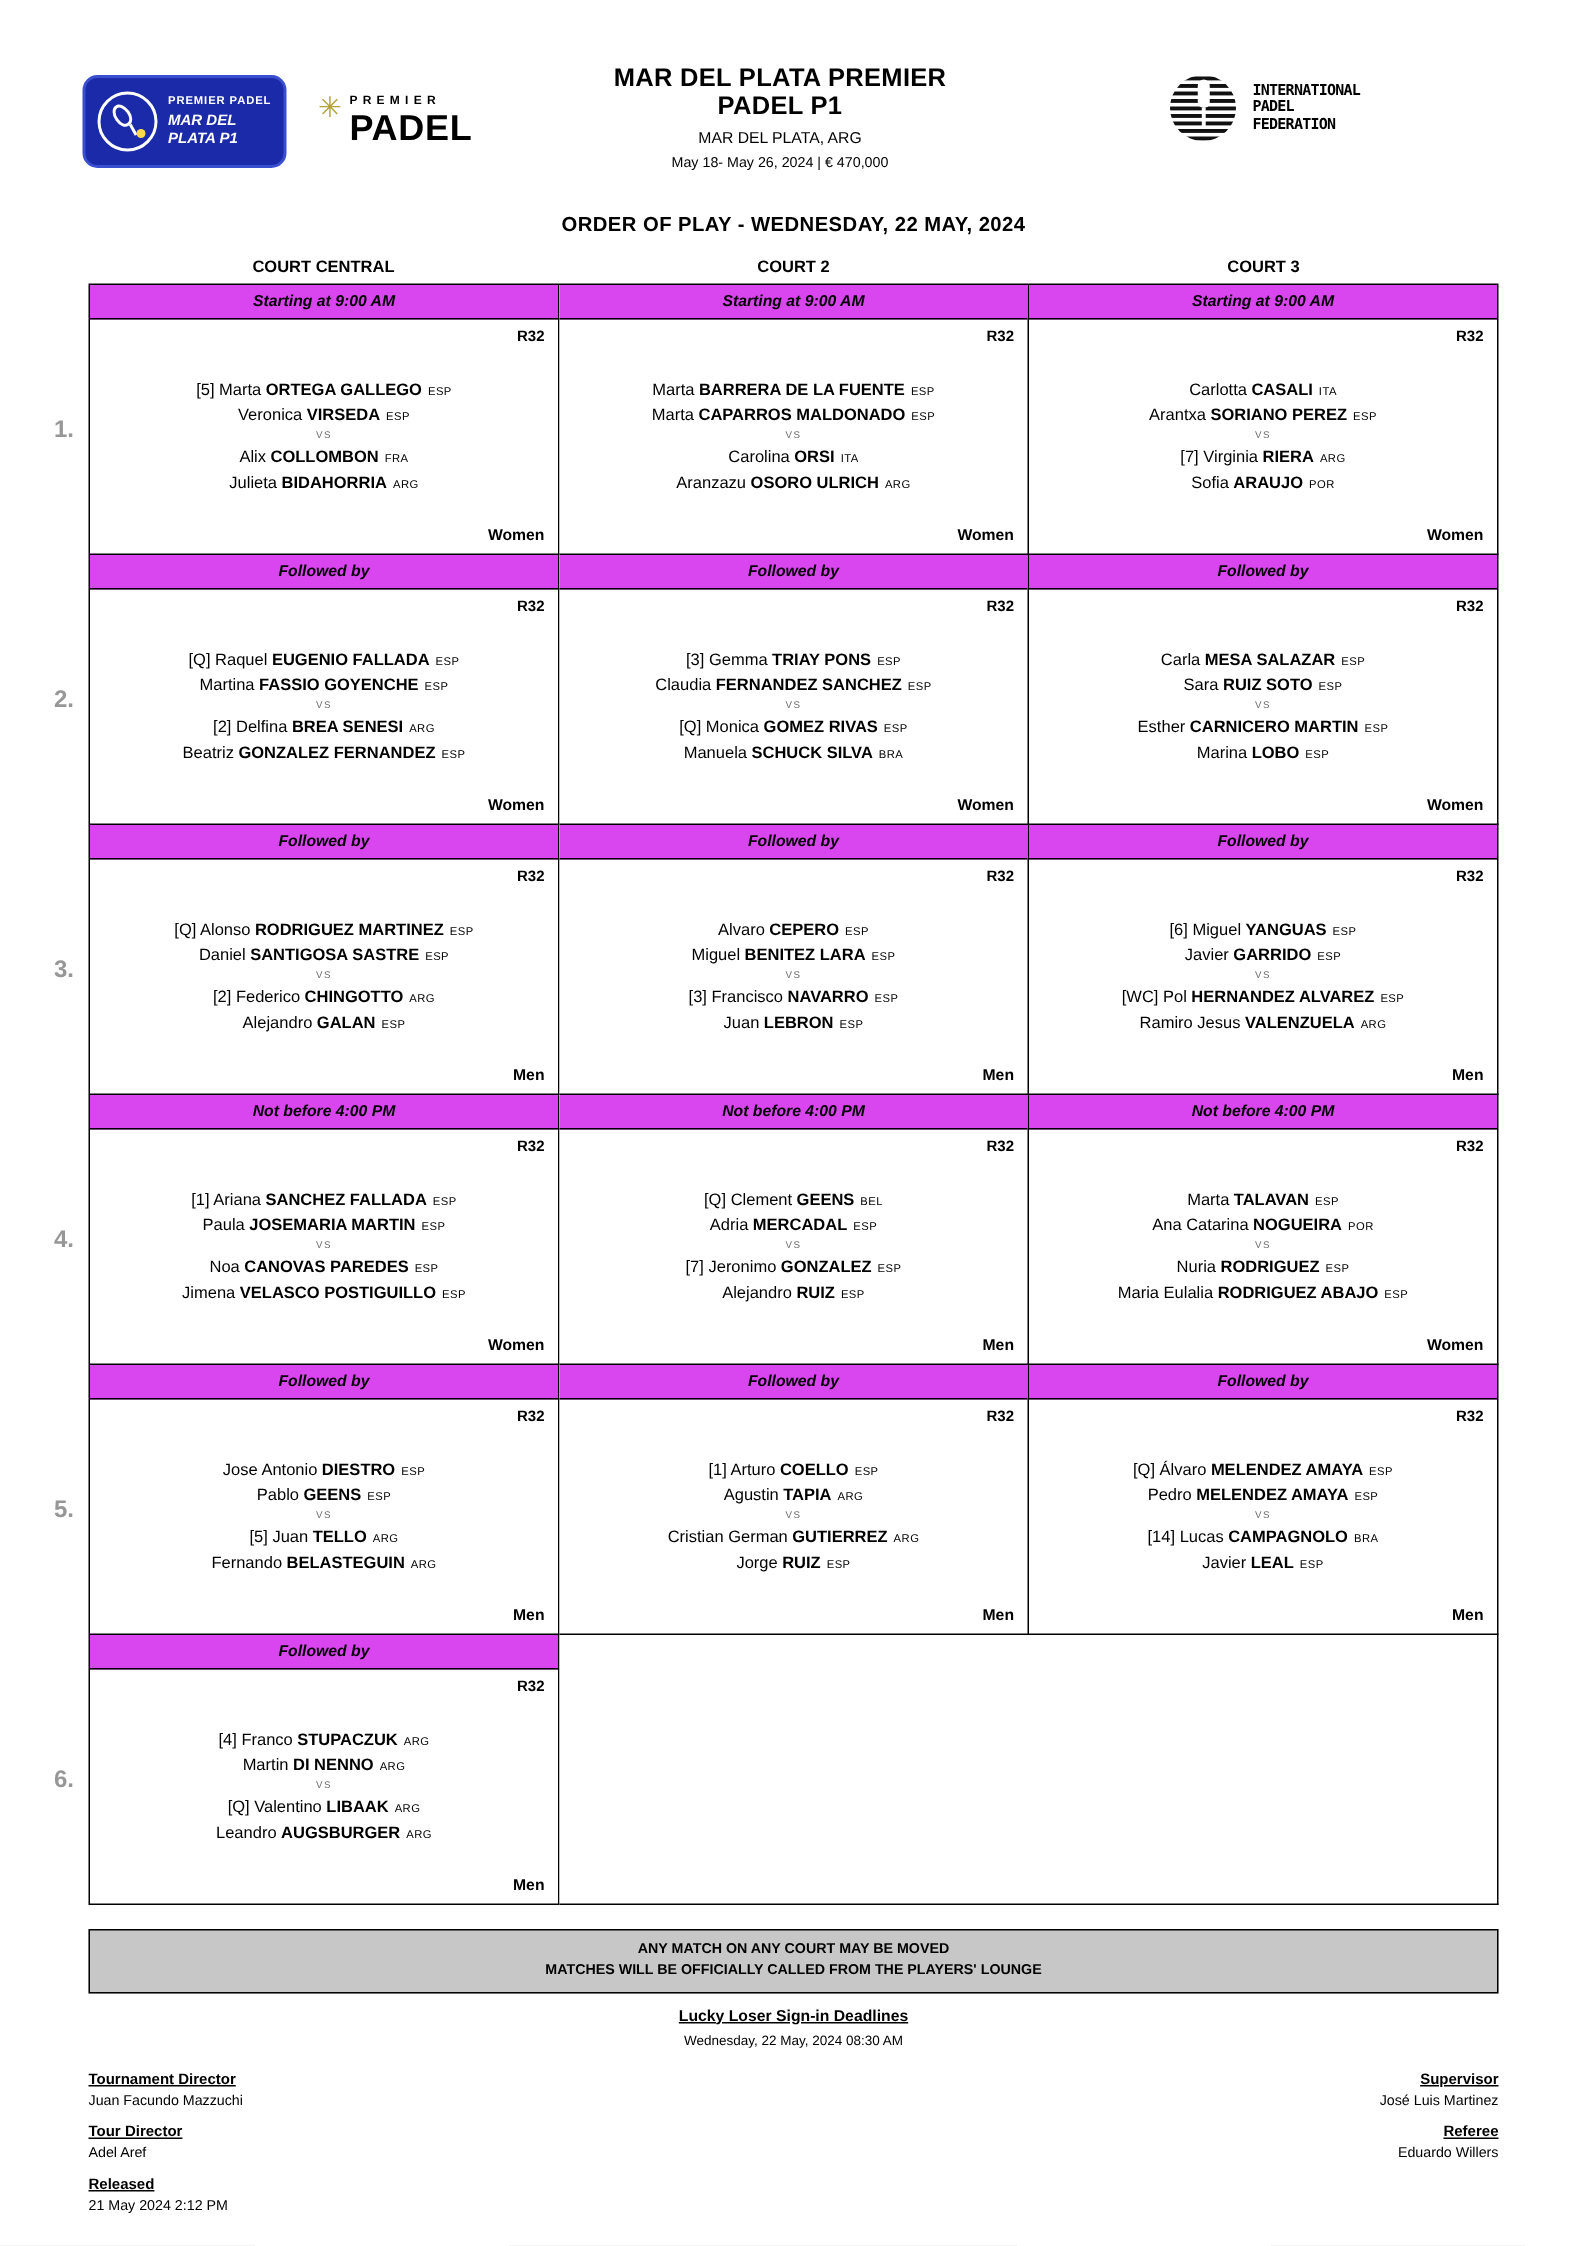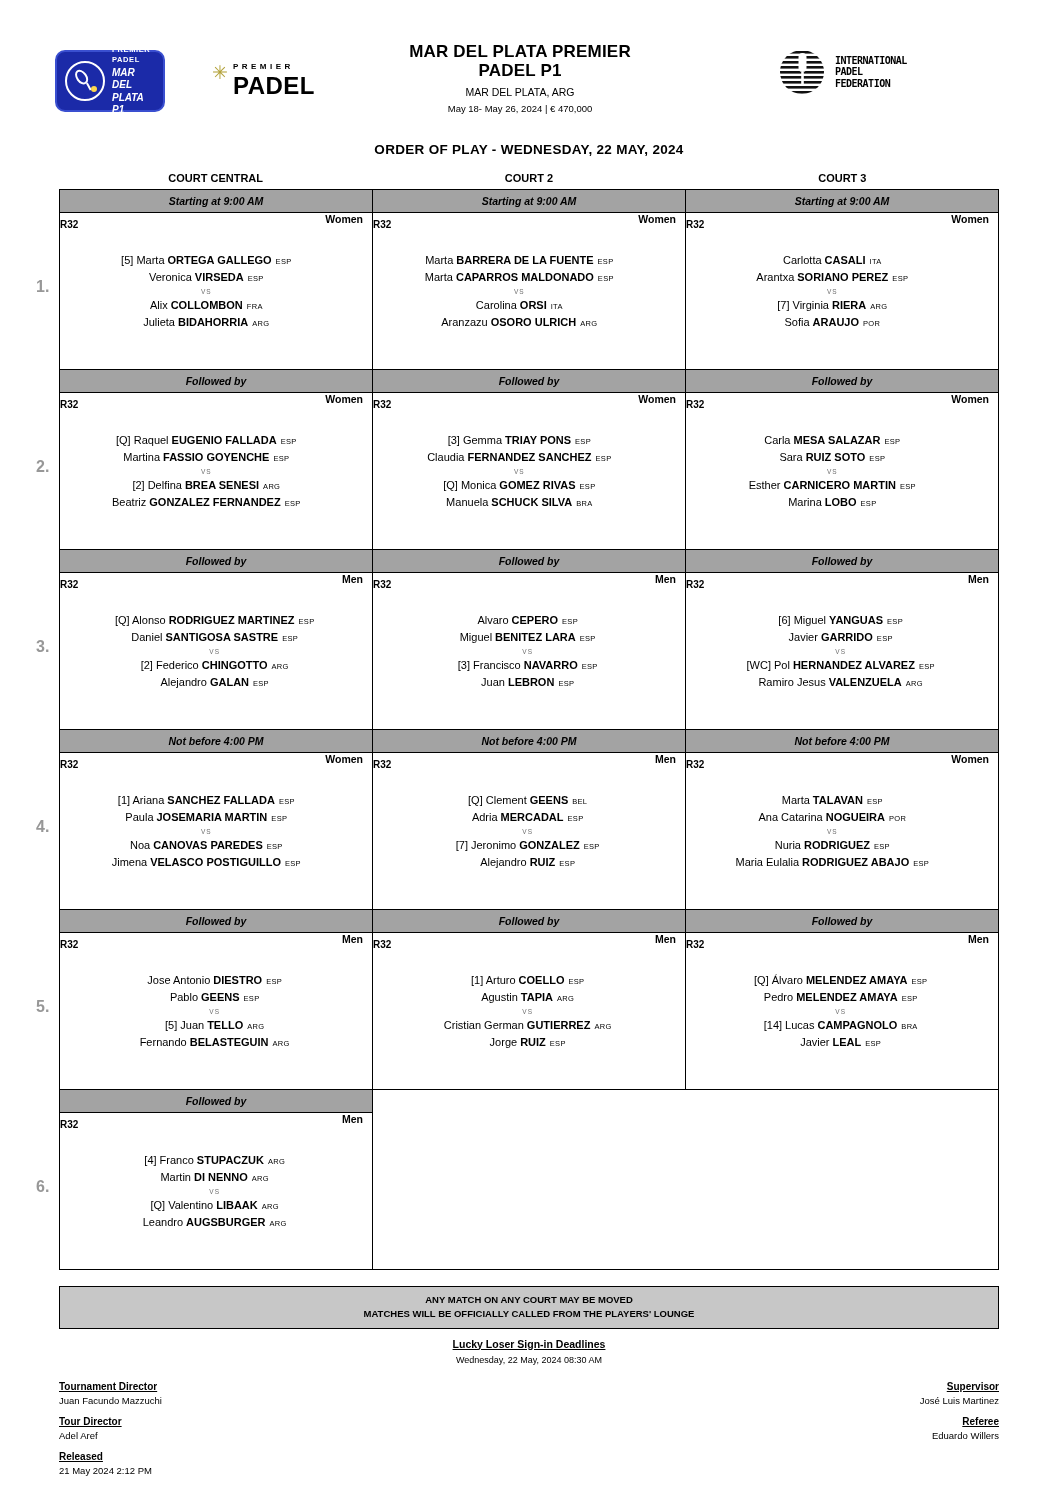--- a/index.html
+++ b/index.html
@@ -6,21 +6,21 @@
   html, body { background: #e9e9e9; }
   body { font-family: "Liberation Sans", sans-serif; color: #000; }
   .page {
     position: relative; width: 1058px; height: 1497px; margin: 0 auto;
     background: #fff; overflow: hidden; padding-top: 38px;
   }
 
   
   .header { position: relative; height: 104px; }
   .badge {
-    position: absolute; left: 55px; top: 12px; width: 110px; height: 62px;
+    position: absolute; left: 55px; top: 12px; width: 136px; height: 62px;
     background: #1b2aa8; border: 2px solid #3a4fd0; border-radius: 10px;
     display: flex; align-items: center; gap: 7px; padding: 6px 8px; color: #fff;
   }
   .badge-icon { width: 40px; height: 40px; border: 2px solid #fff; border-radius: 50%; position: relative; flex: none; }
   .bi-racket { position: absolute; left: 9px; top: 6px; width: 11px; height: 16px; border: 2px solid #fff; border-radius: 50% 50% 46% 46%; transform: rotate(-35deg); }
   .bi-racket::after { content: ''; position: absolute; left: 3px; top: 14px; width: 2px; height: 8px; background: #fff; transform: rotate(6deg); }
   .bi-ball { position: absolute; right: 6px; bottom: 7px; width: 6px; height: 6px; background: #ffd84d; border-radius: 50%; }
   .badge-text { line-height: 1.25; }
   .bt1 { font-size: 7.5px; font-weight: bold; letter-spacing: .6px; }
   .bt2 { font-size: 10px; font-weight: bold; font-style: italic; margin-top: 3px; }
@@ -41,24 +41,24 @@
   
   .order-title { text-align: center; font-size: 13.5px; font-weight: bold; letter-spacing: .3px; }
   .court-heads { width: 940px; margin: 15px auto 5px; display: grid; grid-template-columns: 1fr 1fr 1fr; text-align: center; font-weight: bold; font-size: 11px; }
 
   .oop-table { width: 940px; margin: 0 auto; border-top: 1px solid #000; }
   .oop-row { position: relative; }
   .row-num { position: absolute; left: -23px; top: 88px; font-size: 16px; font-weight: bold; color: #979797; }
   .cells { display: grid; grid-template-columns: 1fr 1fr 1fr; border-left: 1px solid #000; }
   .cell { border-right: 1px solid #000; border-bottom: 1px solid #000; display: flex; flex-direction: column; background: #fff; }
   .strip {
-    background: #a3a3a3; border-bottom: 1px solid #000; font-style: italic; font-weight: bold;
+    background: #d946ef; border-bottom: 1px solid #000; font-style: italic; font-weight: bold;
     font-size: 10.5px; text-align: center; padding: 5px 0;
   }
-  .match { flex: 1; display: flex; flex-direction: row; min-height: 156px; gap: 18px; }
+  .match { flex: 1; display: flex; flex-direction: column; min-height: 156px; gap: 18px; }
   .round { text-align: right; font-weight: bold; font-size: 10px; padding: 6px 9px 0 0; }
   .teams { flex: 1; display: flex; flex-direction: column; justify-content: center; text-align: center; padding: 0 4px; }
   .player { font-size: 11px; margin: 2.5px 0; white-space: nowrap; }
   .pname { margin-right: 3px; }
   .surname { font-weight: bold; }
   .nat { font-size: 7.5px; margin-left: 4px; letter-spacing: .3px; }
   .vs { font-size: 6.5px; color: #6e6e6e; letter-spacing: 1px; margin: 2px 0; }
   .cat { text-align: right; font-weight: bold; font-size: 10.5px; padding: 0 9px 6px 0; }
   .cell.empty { background: #fff; }
 

